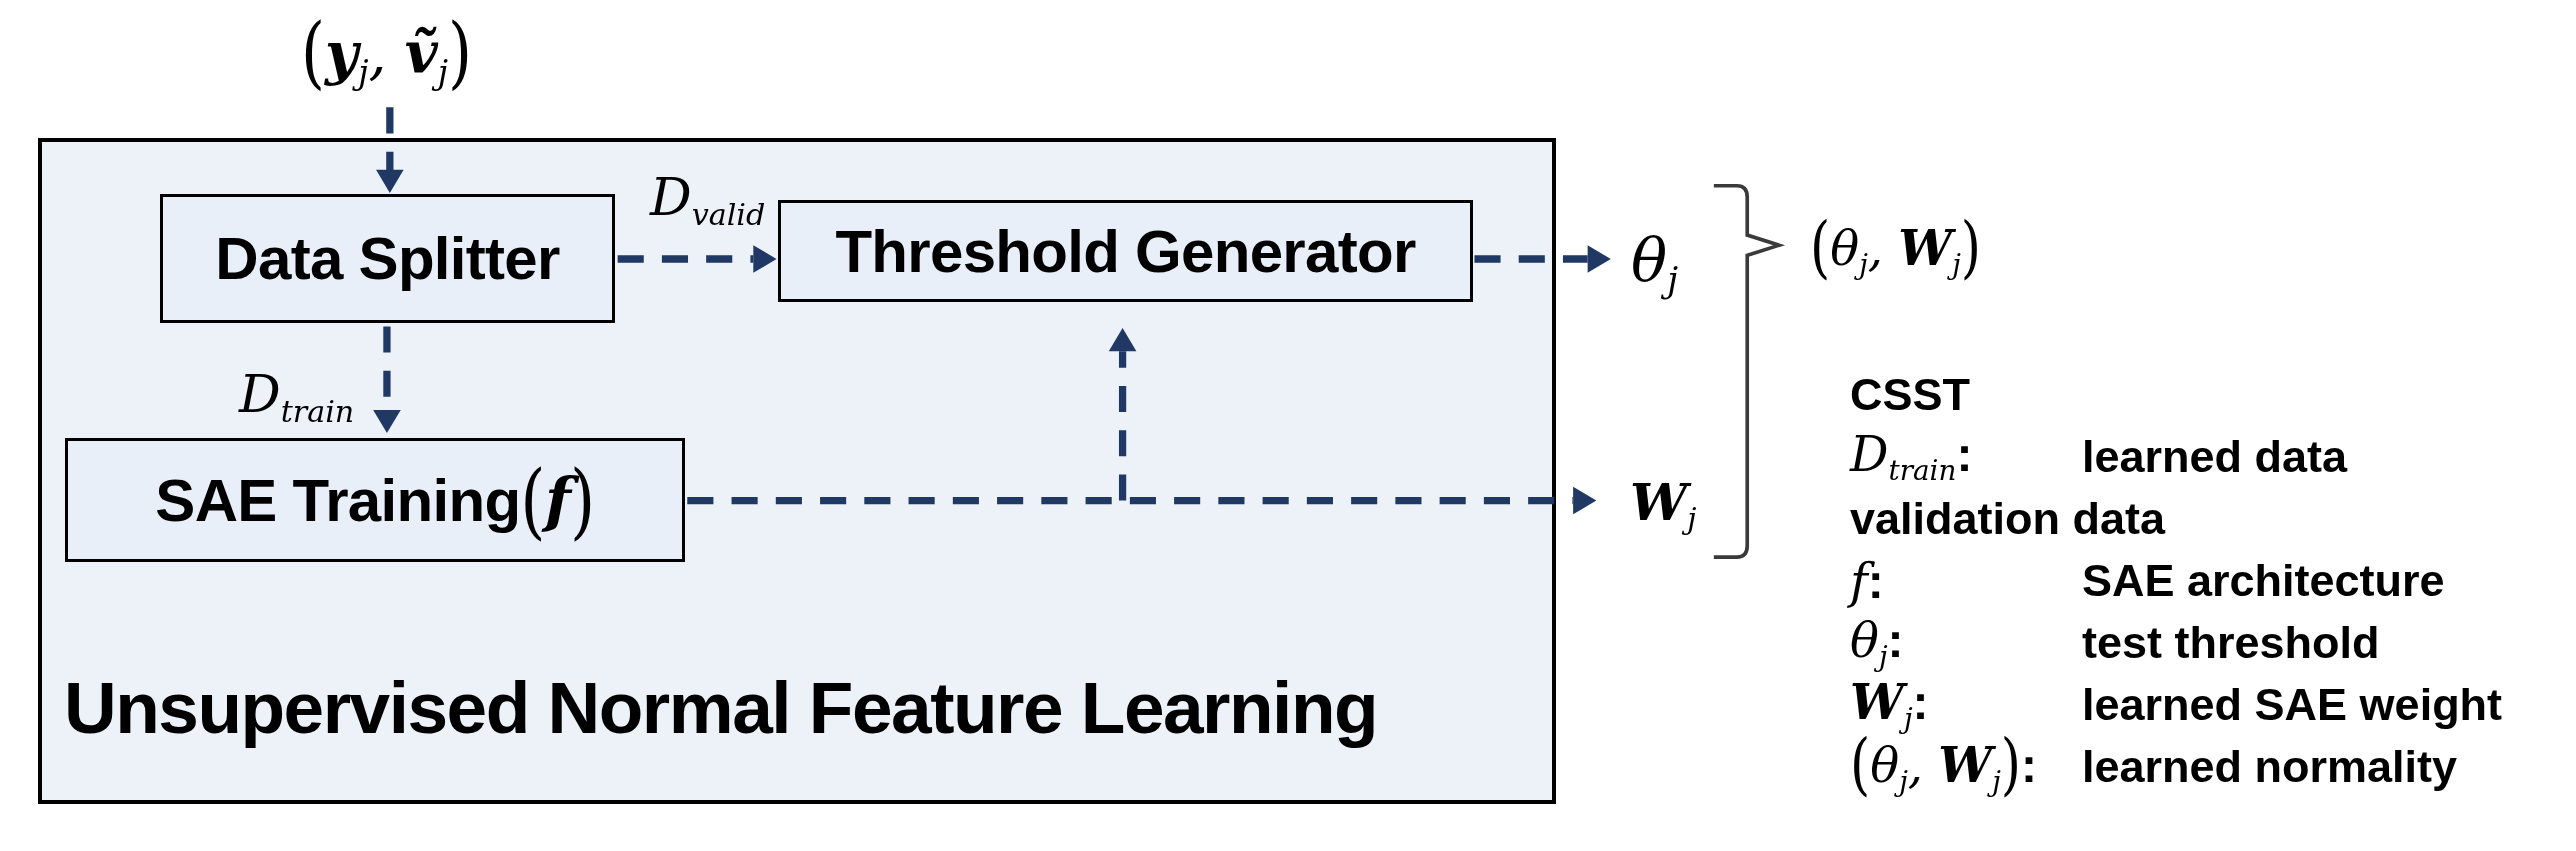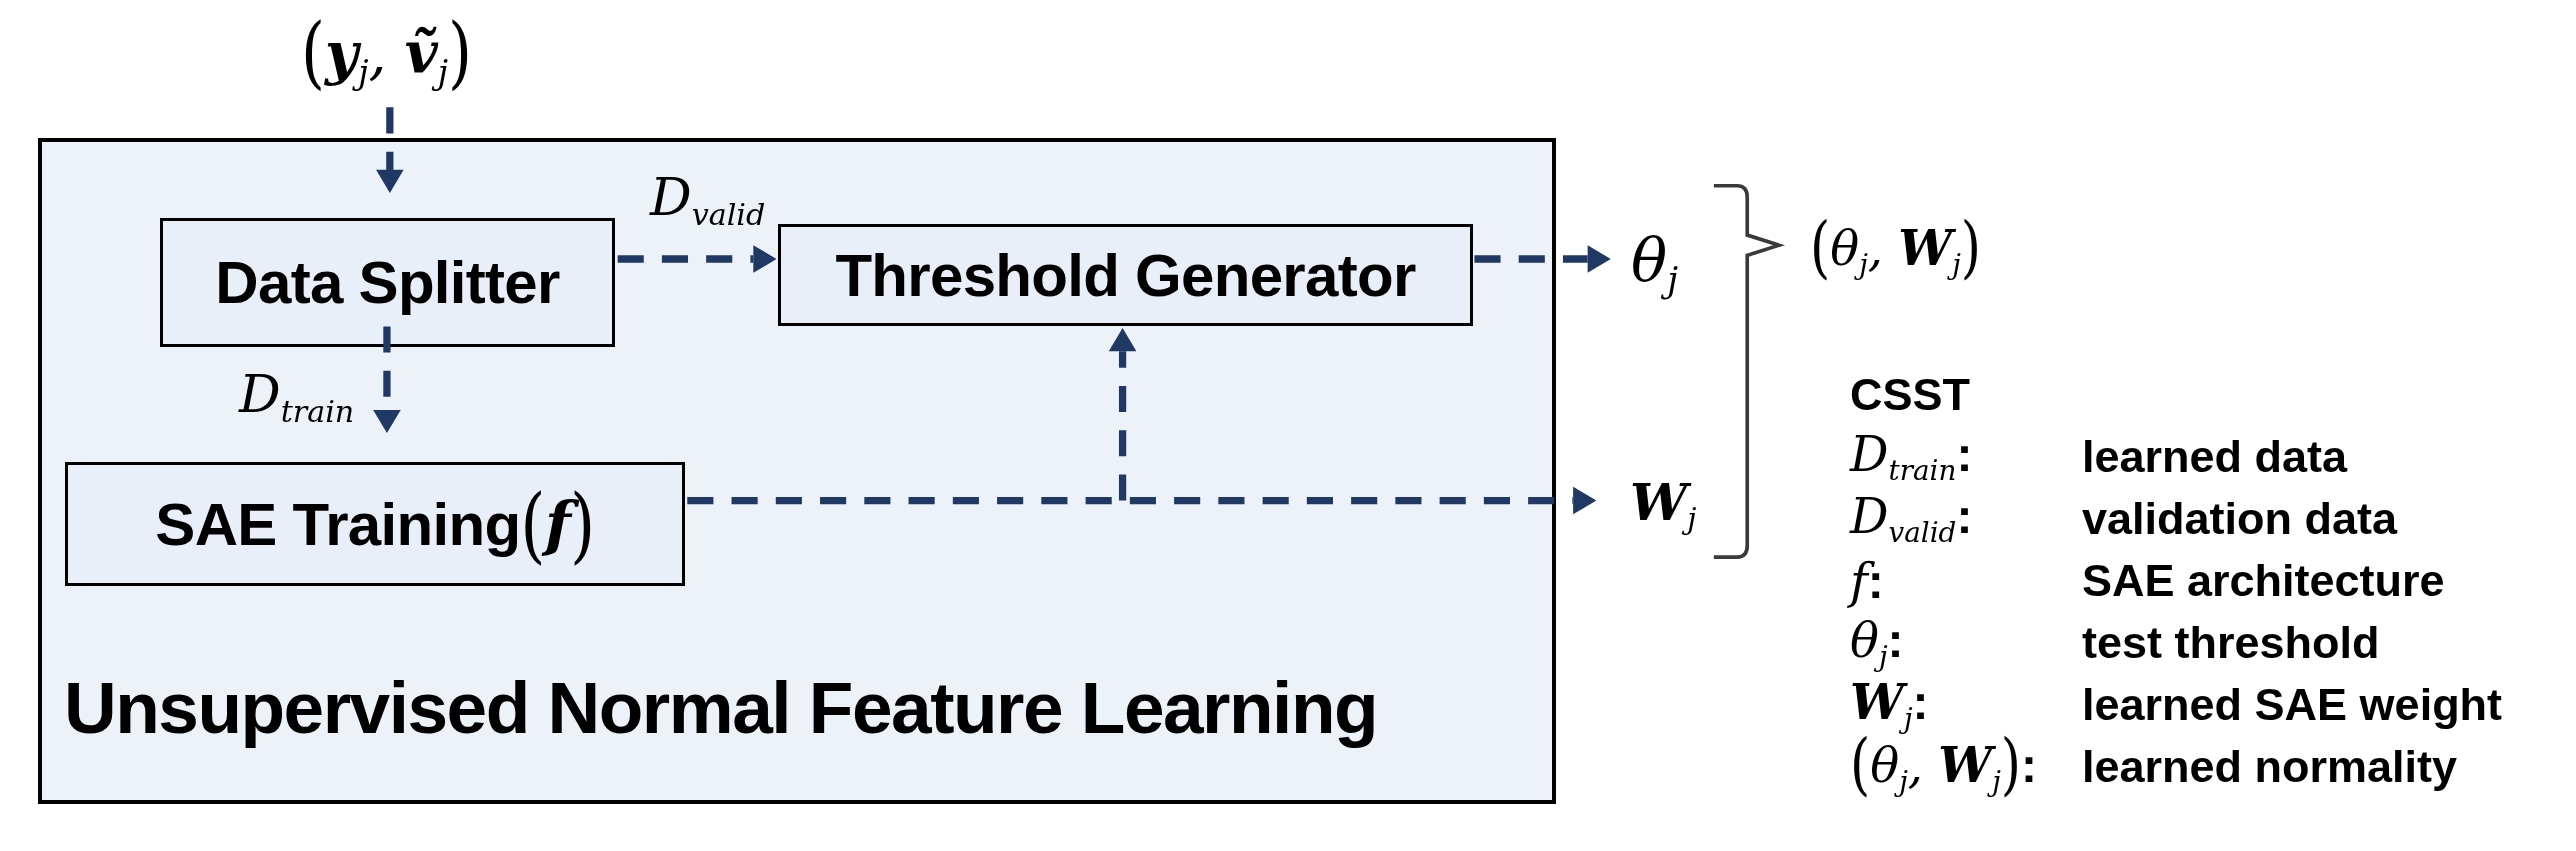--- a/index.html
+++ b/index.html
@@ -28,21 +28,20 @@
     letter-spacing: -1.5px; white-space: nowrap; margin-top: 9px;
   }
   .node {
     position: absolute;
     background: var(--c-box_fill, #e9eff8);
     border: 3.6px solid var(--c-box_border, #000);
     box-sizing: border-box;
     display: flex; align-items: center; justify-content: center;
     font-weight: bold; font-size: 60px; letter-spacing: -0.7px;
     white-space: nowrap;
-    margin-top: 24px;
   }
   .node-ds  { left: 160px;  top: 194px; width: 455px; height: 129px; }
   .node-tg  { left: 778px; top: 200px; width: 695px; height: 102px; }
   .node-sae { left: 65px;   top: 438px; width: 620px; height: 124px; }
   
   .mlabel {
     position: absolute;
     font-family: "DejaVu Serif", "Liberation Serif", serif;
     white-space: nowrap; line-height: 1;
   }
@@ -152,21 +151,20 @@
 
   <div class="legend">
     <div class="legend-row">
       <span class="legend-desc">CSST</span>
     </div>
     <div class="legend-row">
       <span class="legend-sym"><span class="m-i">D</span><span class="m-sub">train</span><span class="m-b">:</span></span>
       <span class="legend-desc">learned data</span>
     </div>
     <div class="legend-row">
-      <span class="legend-sym"><span class="m-i">D</span><span class="m-sub">valid</span><span class="m-b">:</span></span>
       <span class="legend-desc">validation data</span>
     </div>
     <div class="legend-row">
       <span class="legend-sym"><span class="m-i">f</span><span class="m-b">:</span></span>
       <span class="legend-desc">SAE architecture</span>
     </div>
     <div class="legend-row">
       <span class="legend-sym"><span class="m-i">θ</span><span class="m-sub">j</span><span class="m-b">:</span></span>
       <span class="legend-desc">test threshold</span>
     </div>

